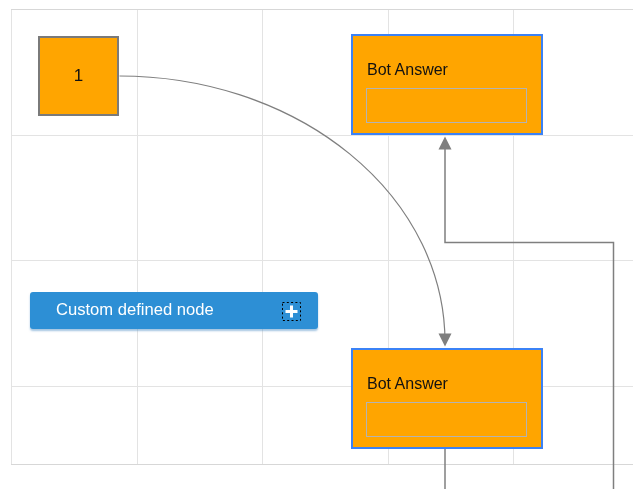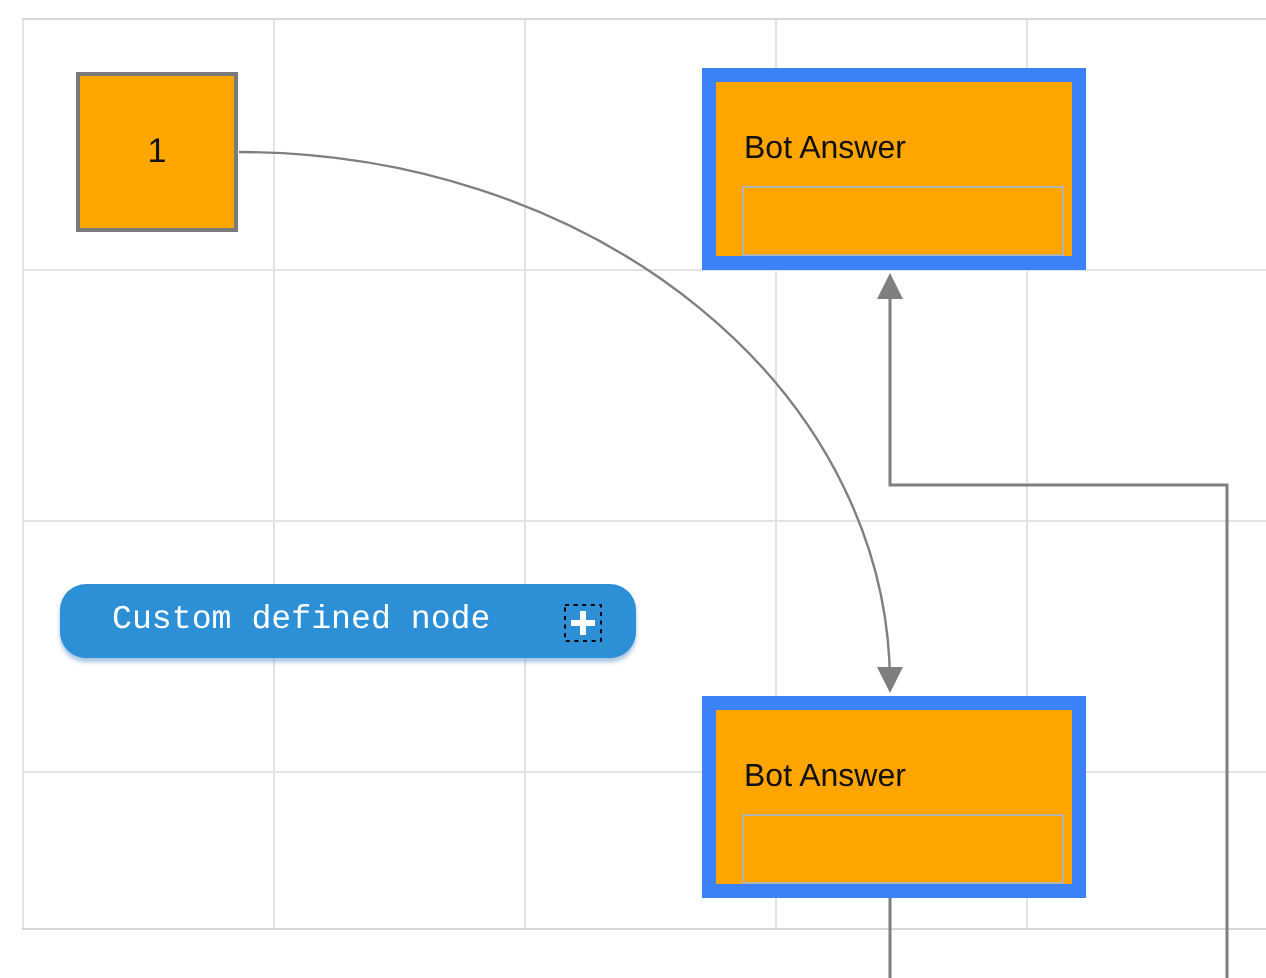--- a/index.html
+++ b/index.html
@@ -37,21 +37,21 @@
     display: flex;
     align-items: center;
     justify-content: center;
     font-size: 17px;
     color: #111111;
   }
   .node-bot {
     width: 192px;
     height: 101px;
     background: #ffa500;
-    border: 7px solid #3b82f6;
+    border: 2px solid #3b82f6;
   }
   .node-bot-top  { left: 351px; top: 34px;  }
   .node-bot-bottom { left: 351px; top: 348px; }
   .node-bot .bot-label {
     position: absolute;
     left: 14px;
     top: 24px;
     font-size: 16px;
     line-height: 20px;
     color: #111111;
@@ -66,23 +66,22 @@
     height: 35px;
     background: #ffa500;
     border: 1px solid #b3b3b3;
   }
   .node-custom {
     left: 30px;
     top: 292px;
     width: 288px;
     height: 37px;
     background: #2d8fd5;
-    border-radius: 13px;
+    border-radius: 3px;
     box-shadow: 0 2px 2px rgba(90, 150, 200, 0.55);
-    font-family: Liberation Mono, monospace;
   }
   .node-custom .custom-label {
     position: absolute;
     left: 26px;
     top: 0;
     height: 37px;
     line-height: 36px;
     font-size: 16.6px;
     color: #ffffff;
     white-space: nowrap;

